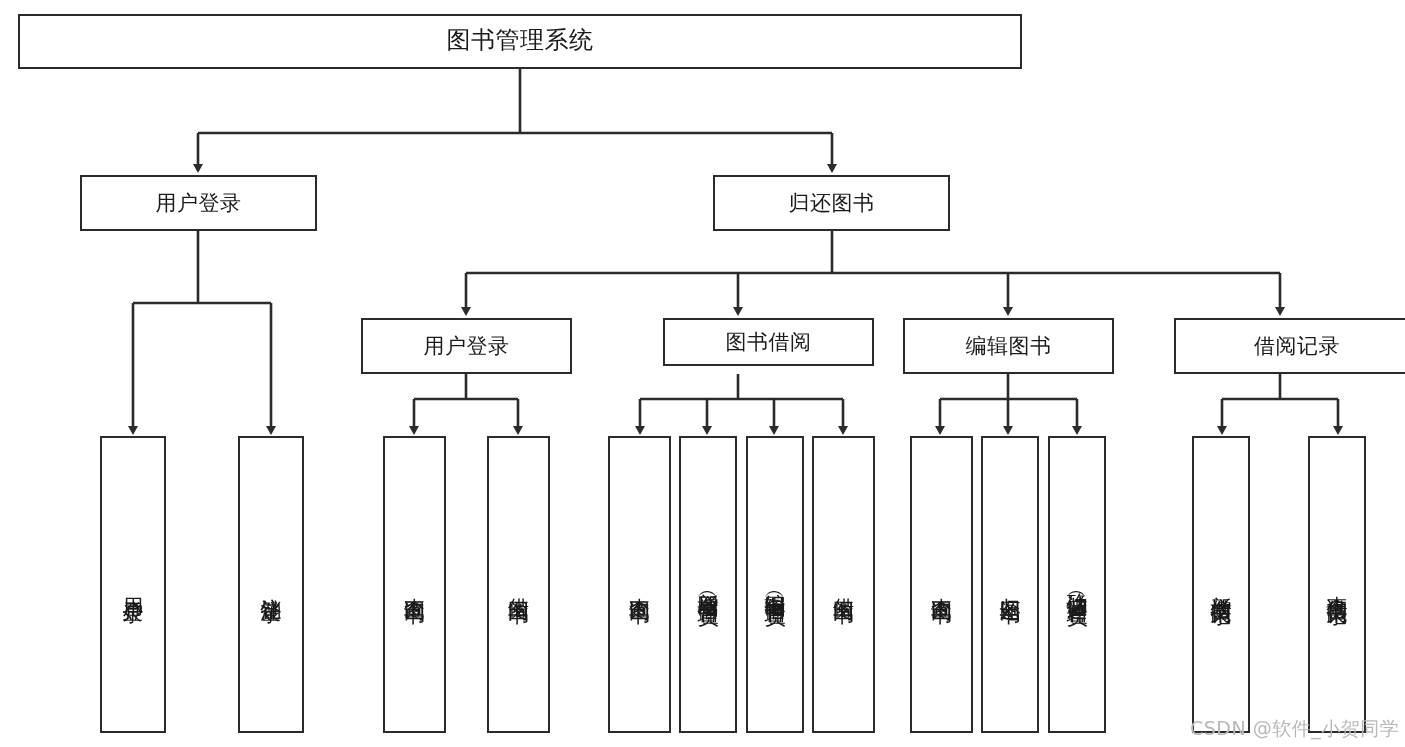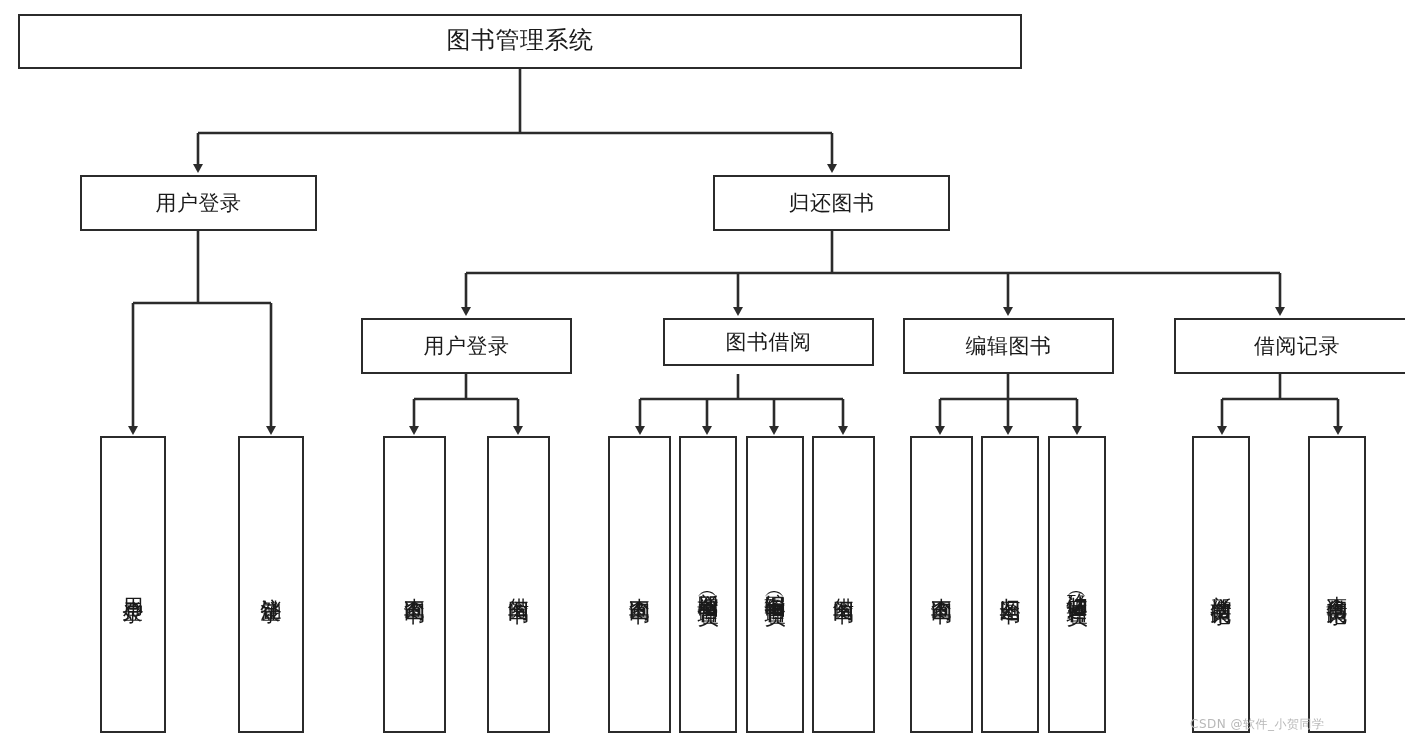--- a/index.html
+++ b/index.html
@@ -50,21 +50,21 @@
     line-height: 1.05;
     max-height: 100%;
   }
   .node-box.root .node-label {
     font-size: 24px;
     font-family: Liberation Mono, monospace;
   }
   .watermark {
     position: absolute;
     color: #b8b8b8;
-    font-size: 12px;
+    font-size: 19px;
     white-space: nowrap;
     pointer-events: none;
     letter-spacing: 0.5px;
   }
 </style>
 </head>
 <body>
 
 <div id="canvas">
 

